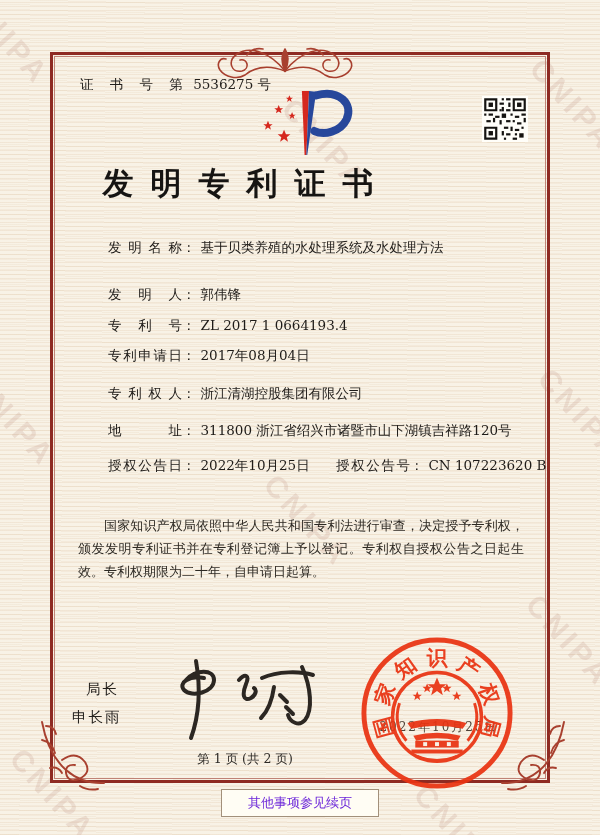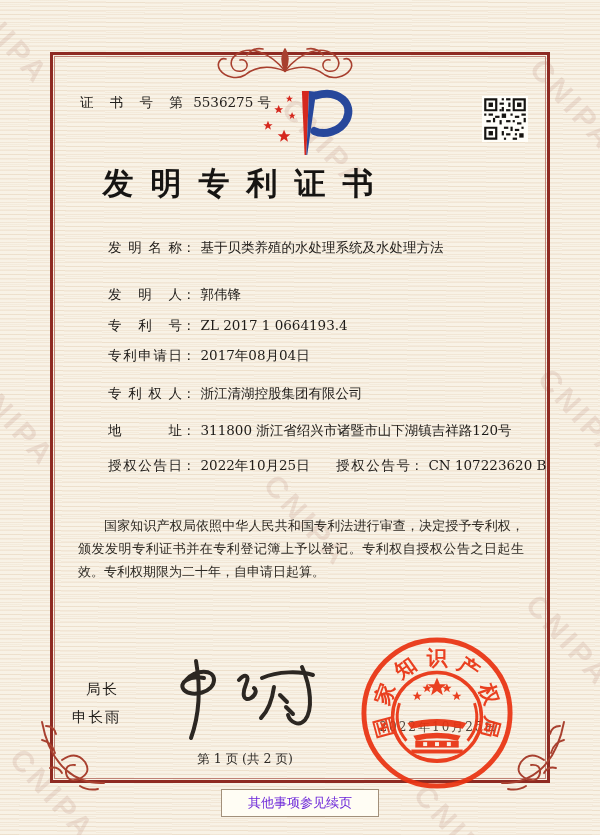--- a/index.html
+++ b/index.html
@@ -32,21 +32,21 @@
     position:absolute;
     left:50px;top:52px;width:494px;height:725px;
     border:3px solid #8e2a22;
   }
   .frame::after{
     content:"";
     position:absolute;inset:1px;
     border:1px solid #c08376;
   }
   .cert-no{
-    position:absolute;left:80px;top:94px;
+    position:absolute;left:80px;top:76px;
     font-size:13.5px;color:#23201d;
   }
   .cert-no .sp{letter-spacing:6px;}
   .logo{position:absolute;left:243px;top:86px;}
   .qr{position:absolute;left:482px;top:96px;}
   .title{
     position:absolute;left:0;top:163px;width:476px;
     text-align:center;
     font-size:31px;font-weight:bold;color:#161412;
     letter-spacing:17px;text-indent:17px;

